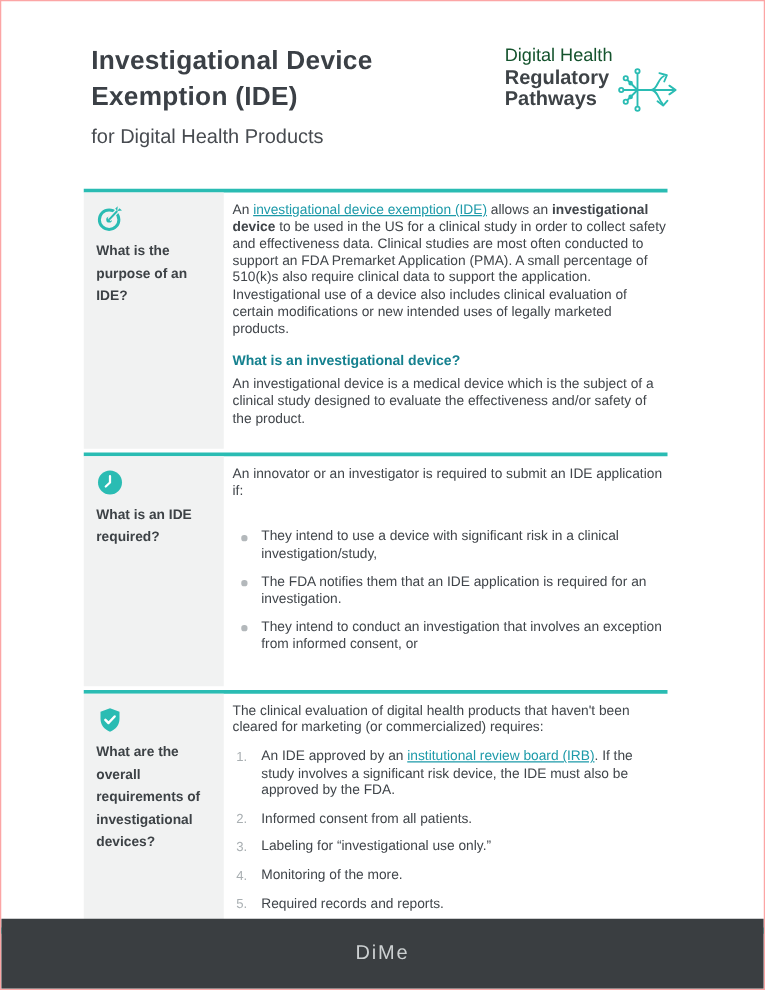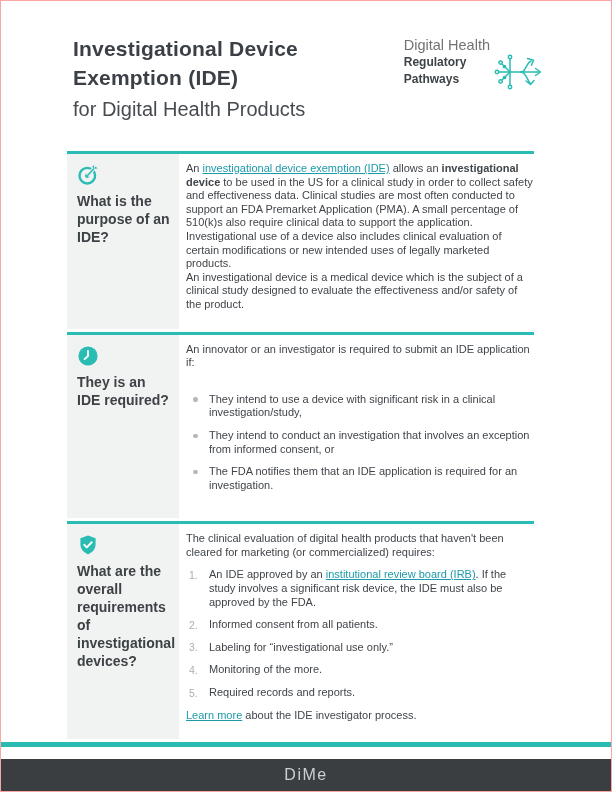--- a/index.html
+++ b/index.html
@@ -13,50 +13,50 @@
     --footer:#3a3e41;
   }
   *{box-sizing:border-box;}
   html,body{margin:0;padding:0;background:#fff;}
   body{font-family:"Liberation Sans",sans-serif;}
   .page{position:relative;width:612px;height:792px;background:#fff;border:1px solid #fca5a5;overflow:hidden;}
 
   
   .header{position:absolute;left:72px;top:33px;width:476px;}
   .page-title{margin:0;font-size:21px;font-weight:bold;color:var(--ink);line-height:29px;max-width:285px;letter-spacing:.2px;}
-  .page-subtitle{font-size:20px;font-weight:400;color:#474b50;line-height:29px;margin-top:3px;}
+  .page-subtitle{font-size:16px;font-weight:400;color:#474b50;line-height:29px;margin-top:3px;}
   .brand{position:absolute;right:0;top:2px;display:flex;align-items:flex-start;}
   .brand-text{padding-top:1px;}
-  .brand-l1{font-size:14.5px;color:#737373;line-height:17px;}
-  .brand-l2,.brand-l3{font-size:12px;font-weight:bold;color:#3e4347;line-height:17px;}
+  .brand-l1{font-size:14.5px;color:#14532d;line-height:17px;}
+  .brand-l2,.brand-l3{font-size:16px;font-weight:bold;color:#3e4347;line-height:17px;}
   .brand-icon{color:var(--accent);margin-left:3px;margin-top:13px;}
 
   
   .sections{position:absolute;left:66px;top:150px;width:467px;}
   .row{display:flex;border-top:3px solid var(--accent);}
   .row.last{border-bottom:3px solid var(--accent);}
   .side{width:112px;min-width:112px;background:var(--panel);padding:10px 8px 10px 10px;margin-bottom:3px;}
   .side .icon{color:var(--accent);display:block;}
-  .question{font-size:14px;font-weight:bold;color:#3d4246;line-height:18px;margin-top:6px;}
+  .question{font-size:11px;font-weight:bold;color:#3d4246;line-height:18px;margin-top:6px;}
   .body{flex:1;margin-left:7px;padding:8px 0 20px 0;font-size:11px;line-height:13.6px;color:var(--body);}
   .body p{margin:0;}
   .sub-teal{margin:12px 0 5px;font-size:11.2px;font-weight:bold;color:var(--subteal);}
   a.link{color:var(--link);text-decoration:underline;cursor:pointer;}
   .bold{font-weight:bold;}
   ul.bullets{list-style:none;margin:23px 0 0;padding:0;}
   ul.bullets li{position:relative;padding-left:23px;margin-bottom:9px;}
   ul.bullets li::before{content:"";position:absolute;left:7px;top:4.6px;width:4.6px;height:4.6px;border-radius:50%;background:var(--marker);}
   ol.nums{list-style:none;margin:9px 0 0;padding:0;counter-reset:item;}
   ol.nums li{position:relative;padding-left:23px;margin-bottom:9px;counter-increment:item;}
   ol.nums li::before{content:counter(item) ".";position:absolute;left:3px;top:.5px;font-size:10.5px;color:#a9afb2;}
   .closing{margin-top:2px;}
 
   
   .bar-teal{position:absolute;left:0;right:0;bottom:44px;height:5px;background:var(--accent);}
-  .bar-dark{position:absolute;left:0;right:0;bottom:0;height:32px;background:var(--footer);display:flex;align-items:center;justify-content:center;}
+  .bar-dark{position:absolute;left:0;right:0;bottom:0;height:56px;background:var(--footer);display:flex;align-items:center;justify-content:center;}
   .dime{color:#ccd0d1;font-size:16px;letter-spacing:1.5px;}
 </style>
 </head>
 <body>
 
 <div class="page">
 
   <div class="header">
     <h1 class="page-title">Investigational Device Exemption (IDE)</h1>
     <div class="page-subtitle">for Digital Health Products</div>
@@ -102,38 +102,39 @@
           <circle cx="10.3" cy="11.7" r="2.3" fill="currentColor"></circle>
           <line x1="10.3" y1="11.7" x2="17.2" y2="4.2" stroke="#f1f2f2" stroke-width="3.6"></line>
           <line x1="10.3" y1="11.7" x2="16.8" y2="4.8" stroke="currentColor" stroke-width="1.6"></line>
           <path d="M16.8,4.8 L20.6,4.4 L18.6,2.6 Z" fill="currentColor"></path>
           <path d="M16.8,4.8 L17.2,1 L15.2,2.8 Z" fill="currentColor"></path>
         </svg>
         <div class="question">What is the purpose of an IDE?</div>
       </aside>
       <div class="body">
         <p><span>An </span><a class="link" href="#">investigational device exemption (IDE)</a><span> allows an </span><span class="bold">investigational device</span><span> to be used in the US for a clinical study in order to collect safety and effectiveness data. Clinical studies are most often conducted to support an FDA Premarket Application (PMA). A small percentage of 510(k)s also require clinical data to support the application. Investigational use of a device also includes clinical evaluation of certain modifications or new intended uses of legally marketed products.</span></p>
+        <h3 class="sub-teal">What is an investigational device?</h3>
         <p>An investigational device is a medical device which is the subject of a clinical study designed to evaluate the effectiveness and/or safety of the product.</p>
       </div>
     </section>
 
     <section class="row">
       <aside class="side">
         <svg class="icon" width="22" height="22" viewBox="0 0 22 22">
           <circle cx="11" cy="11" r="9.6" fill="currentColor"></circle>
           <path d="M11 5.8 V11 L7.6 14.2" fill="none" stroke="#ffffff" stroke-width="1.8" stroke-linecap="round" stroke-linejoin="round"></path>
         </svg>
-        <div class="question">They is an IDE required?</div>
+        <div class="question">What is an IDE required?</div>
       </aside>
       <div class="body">
         <p>An innovator or an investigator is required to submit an IDE application if:</p>
         <ul class="bullets">
             <li>They intend to use a device with significant risk in a clinical investigation/study,</li>
+            <li>The FDA notifies them that an IDE application is required for an investigation.</li>
             <li>They intend to conduct an investigation that involves an exception from informed consent, or</li>
-            <li>The FDA notifies them that an IDE application is required for an investigation.</li>
           </ul>
       </div>
     </section>
 
     <section class="row last">
       <aside class="side">
         <svg class="icon" width="22" height="22" viewBox="0 0 22 22">
           <path d="M11 1.6 L18.6 4.3 V10 c0 5.1-3 8.4-7.6 10.3 C6.4 18.4 3.4 15.1 3.4 10 V4.3 Z" fill="currentColor"></path>
           <path d="M7.3 10.9 l2.5 2.5 4.9 -5.2" fill="none" stroke="#ffffff" stroke-width="2" stroke-linecap="round" stroke-linejoin="round"></path>
         </svg>

